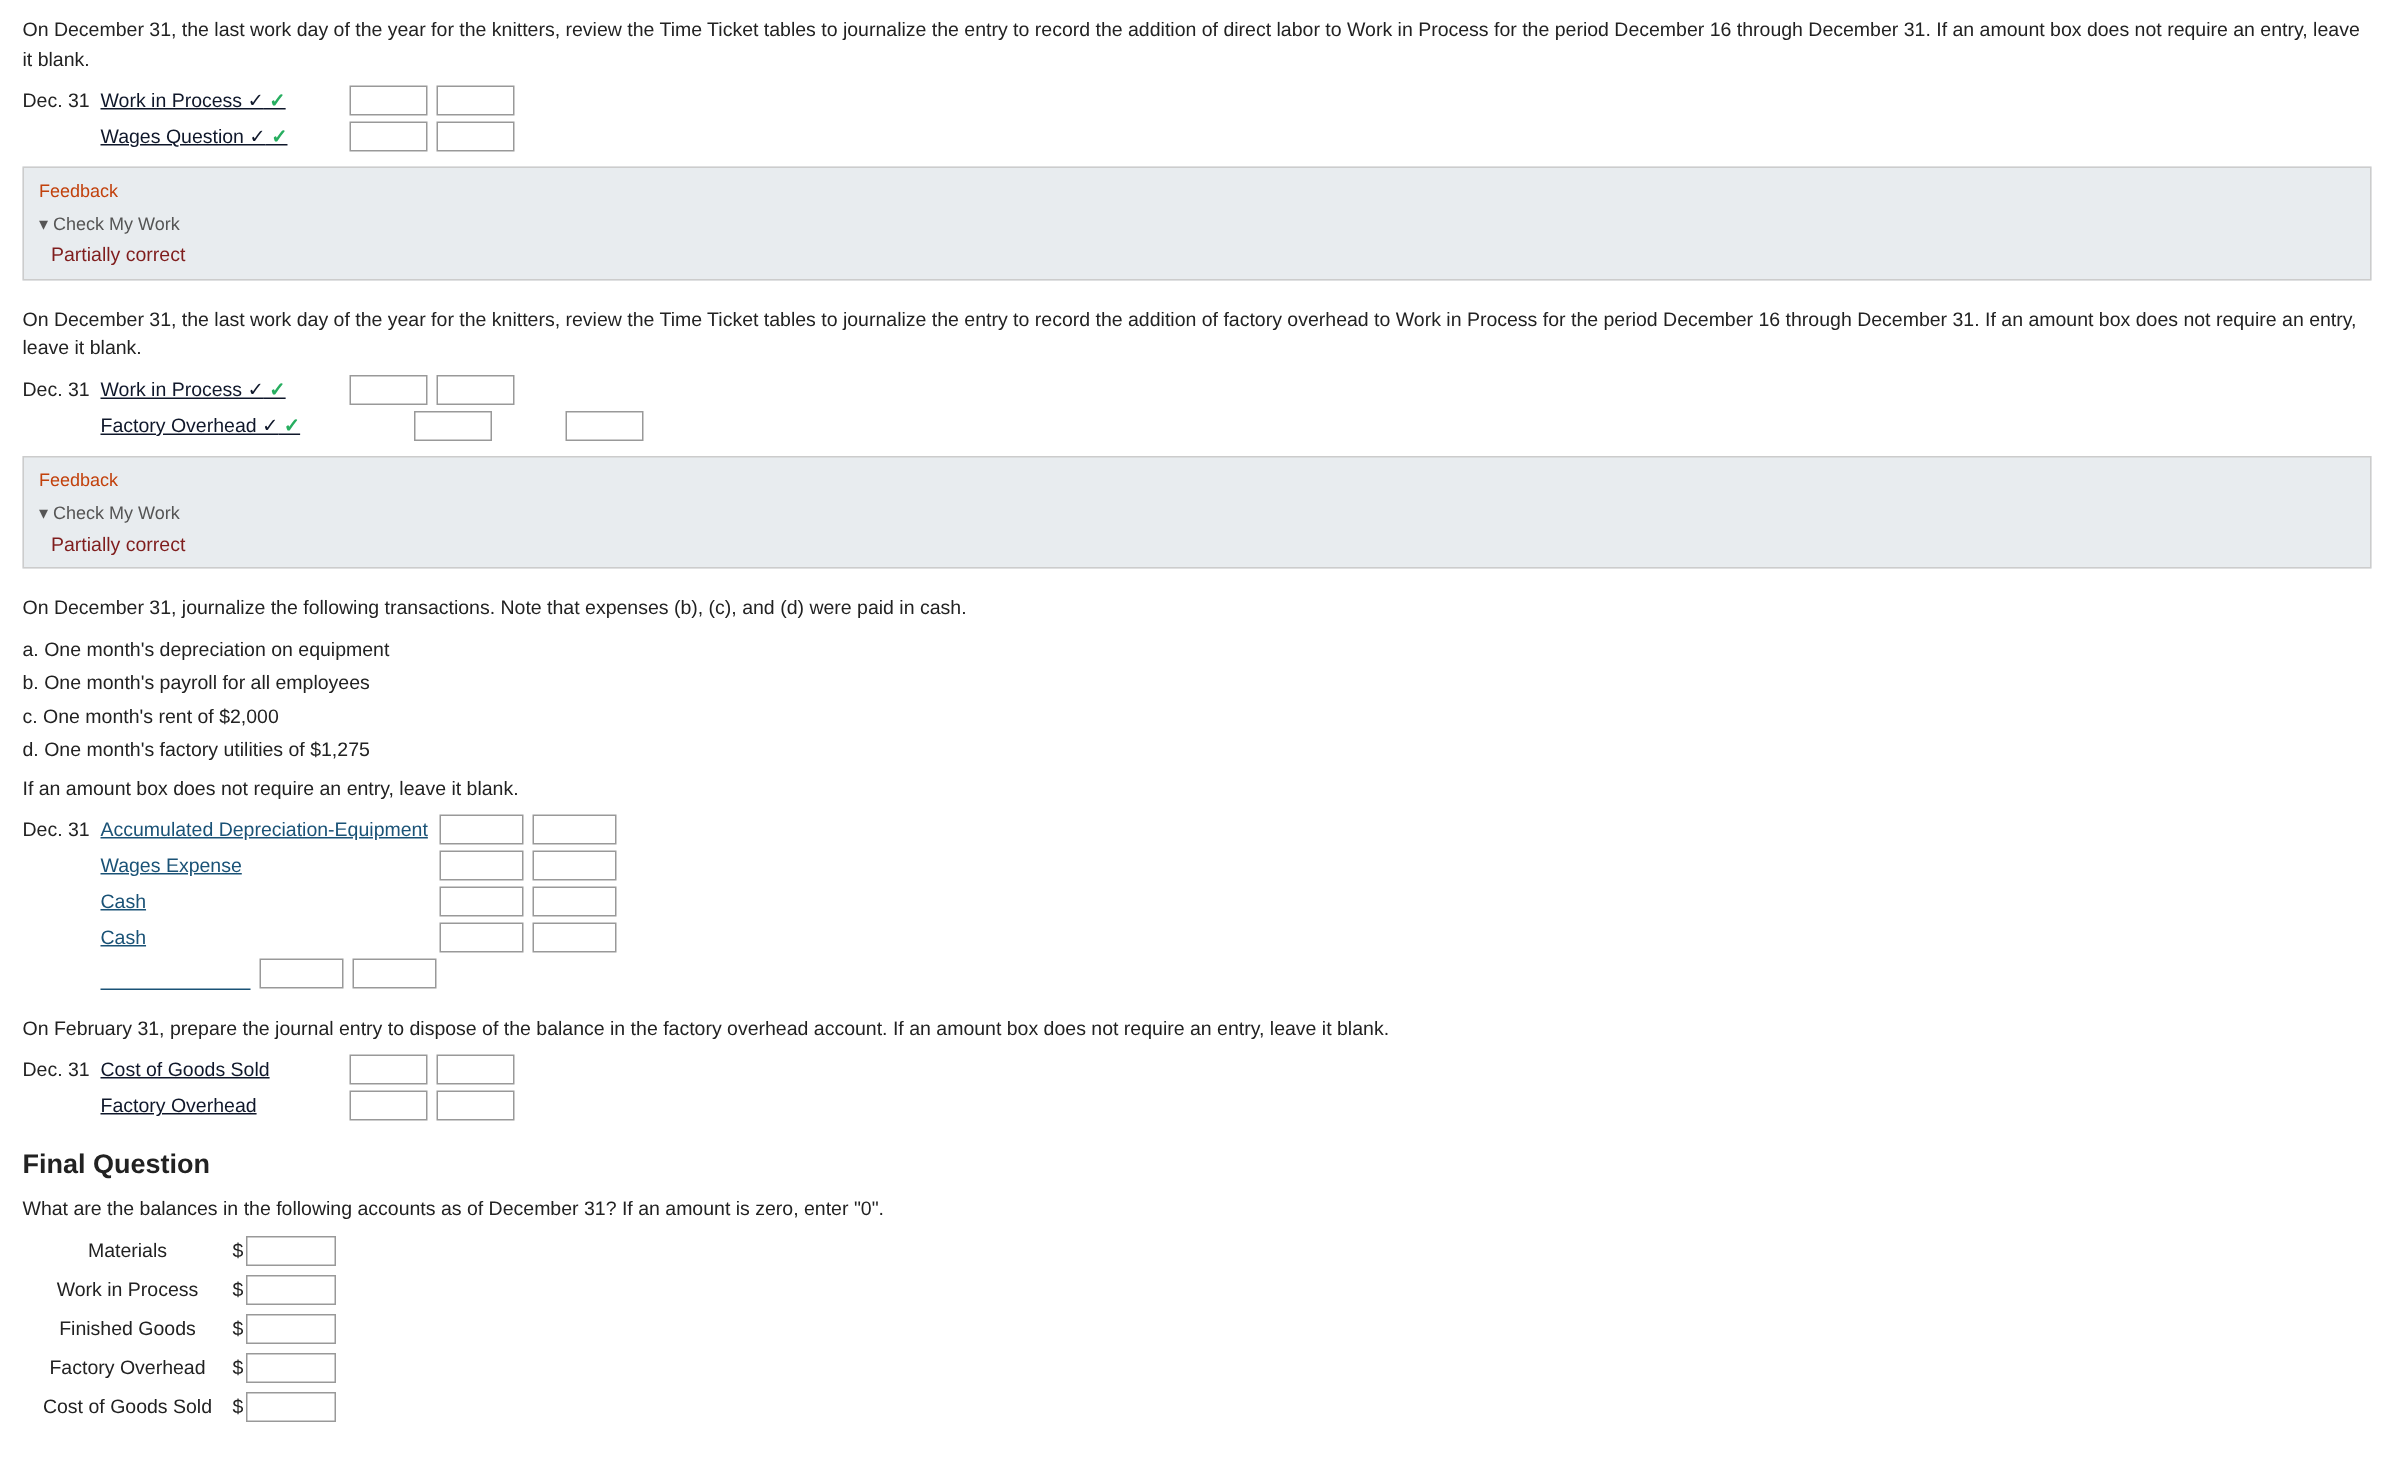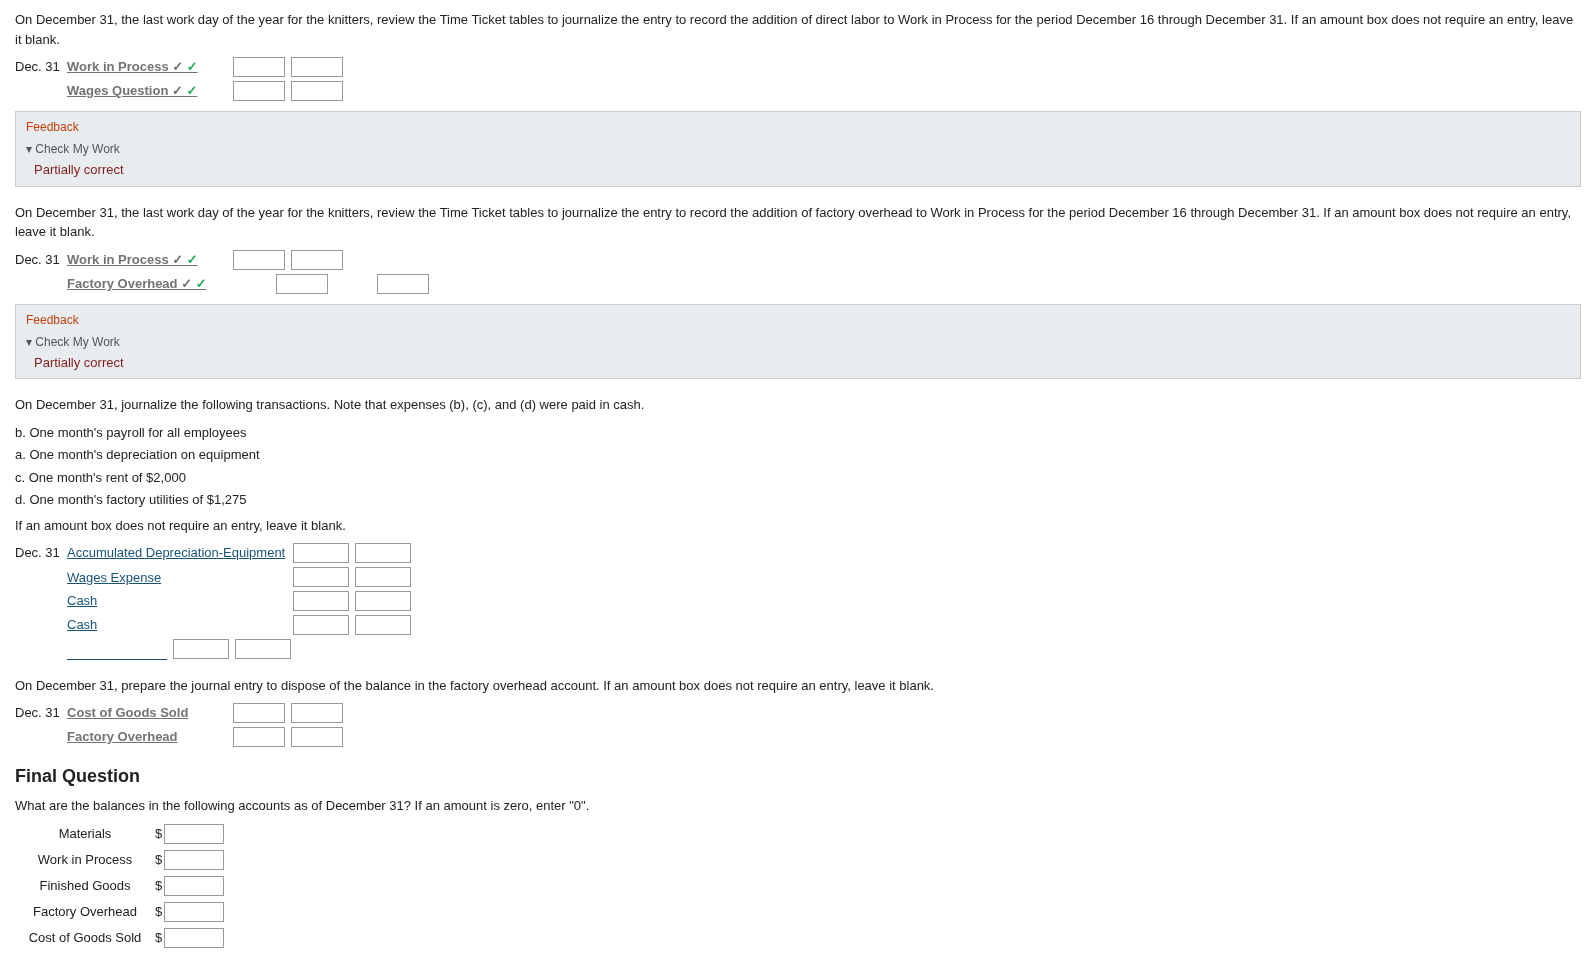--- a/index.html
+++ b/index.html
@@ -20,25 +20,24 @@
       align-items: center;
       margin-bottom: 4px;
     }
     .date-label {
       width: 52px;
       font-size: 13px;
       color: #222;
       flex-shrink: 0;
     }
     .account-link {
-      color: #737373;
+      color: #0f172a;
       text-decoration: underline;
       min-width: 160px;
       display: inline-block;
-      font-weight: bold;
     }
     .account-link.checked::after {
       content: ' ✓';
       color: #27ae60;
       font-weight: bold;
     }
     .input-box {
       width: 52px;
       height: 20px;
       border: 1px solid #999;
@@ -161,36 +160,36 @@
 
   <div class="feedback-box">
     <div class="feedback-title">Feedback</div>
     <div class="check-my-work">Check My Work</div>
     <div class="partially-correct">Partially correct</div>
   </div>
 </div>
 
 <div class="section">
   <p class="question-text">On December 31, journalize the following transactions. Note that expenses (b), (c), and (d) were paid in cash.</p>
+  <p class="list-item">a. One month's depreciation on equipment</p>
   <p class="list-item">b. One month's payroll for all employees</p>
-  <p class="list-item">a. One month's depreciation on equipment</p>
   <p class="list-item">c. One month's rent of $2,000</p>
   <p class="list-item">d. One month's factory utilities of $1,275</p>
   <p class="list-item" style="margin-top:6px;">If an amount box does not require an entry, leave it blank.</p>
 
   <div style="margin-top:8px;">
 
     <div class="entry-row">
       <span class="date-label">Dec. 31</span>
       <span class="account-link-large">Accumulated Depreciation-Equipment</span>
       <input class="input-box-lg" type="text" style="">
       <input class="input-box-lg" type="text" style="">
     </div>
 
-    <div class="entry-row" style="padding-left:52px;align-items:flex-end;">
+    <div class="entry-row" style="padding-left:52px;">
       <span class="account-link-large">Wages Expense</span>
       <input class="input-box-lg" type="text" style="">
       <input class="input-box-lg" type="text" style="">
     </div>
 
     <div class="entry-row" style="padding-left:52px;">
       <span class="account-link-large">Cash</span>
       <input class="input-box-lg" type="text" style="">
       <input class="input-box-lg" type="text" style="">
     </div>
@@ -203,21 +202,21 @@
 
     <div class="entry-row" style="padding-left:52px;">
       <span class="underline-blank">&nbsp;</span>
       <input class="input-box-lg" type="text" style="">
       <input class="input-box-lg" type="text" style="">
     </div>
   </div>
 </div>
 
 <div class="section">
-  <p class="question-text">On December 31, prepare the journal entry to dispose of the balance in the factory overhead account. If an amount box does not require an entry, leave it blank.</p>
+  <p class="question-text">On February 31, prepare the journal entry to dispose of the balance in the factory overhead account. If an amount box does not require an entry, leave it blank.</p>
 
   <div class="entry-row">
     <span class="date-label">Dec. 31</span>
     <span class="account-link">Cost of Goods Sold</span>
     <input class="input-box" type="text" style="">
     <input class="input-box" type="text" style="">
   </div>
   <div class="entry-row" style="padding-left:52px;">
     <span class="account-link">Factory Overhead</span>
     <input class="input-box" type="text" style="">

